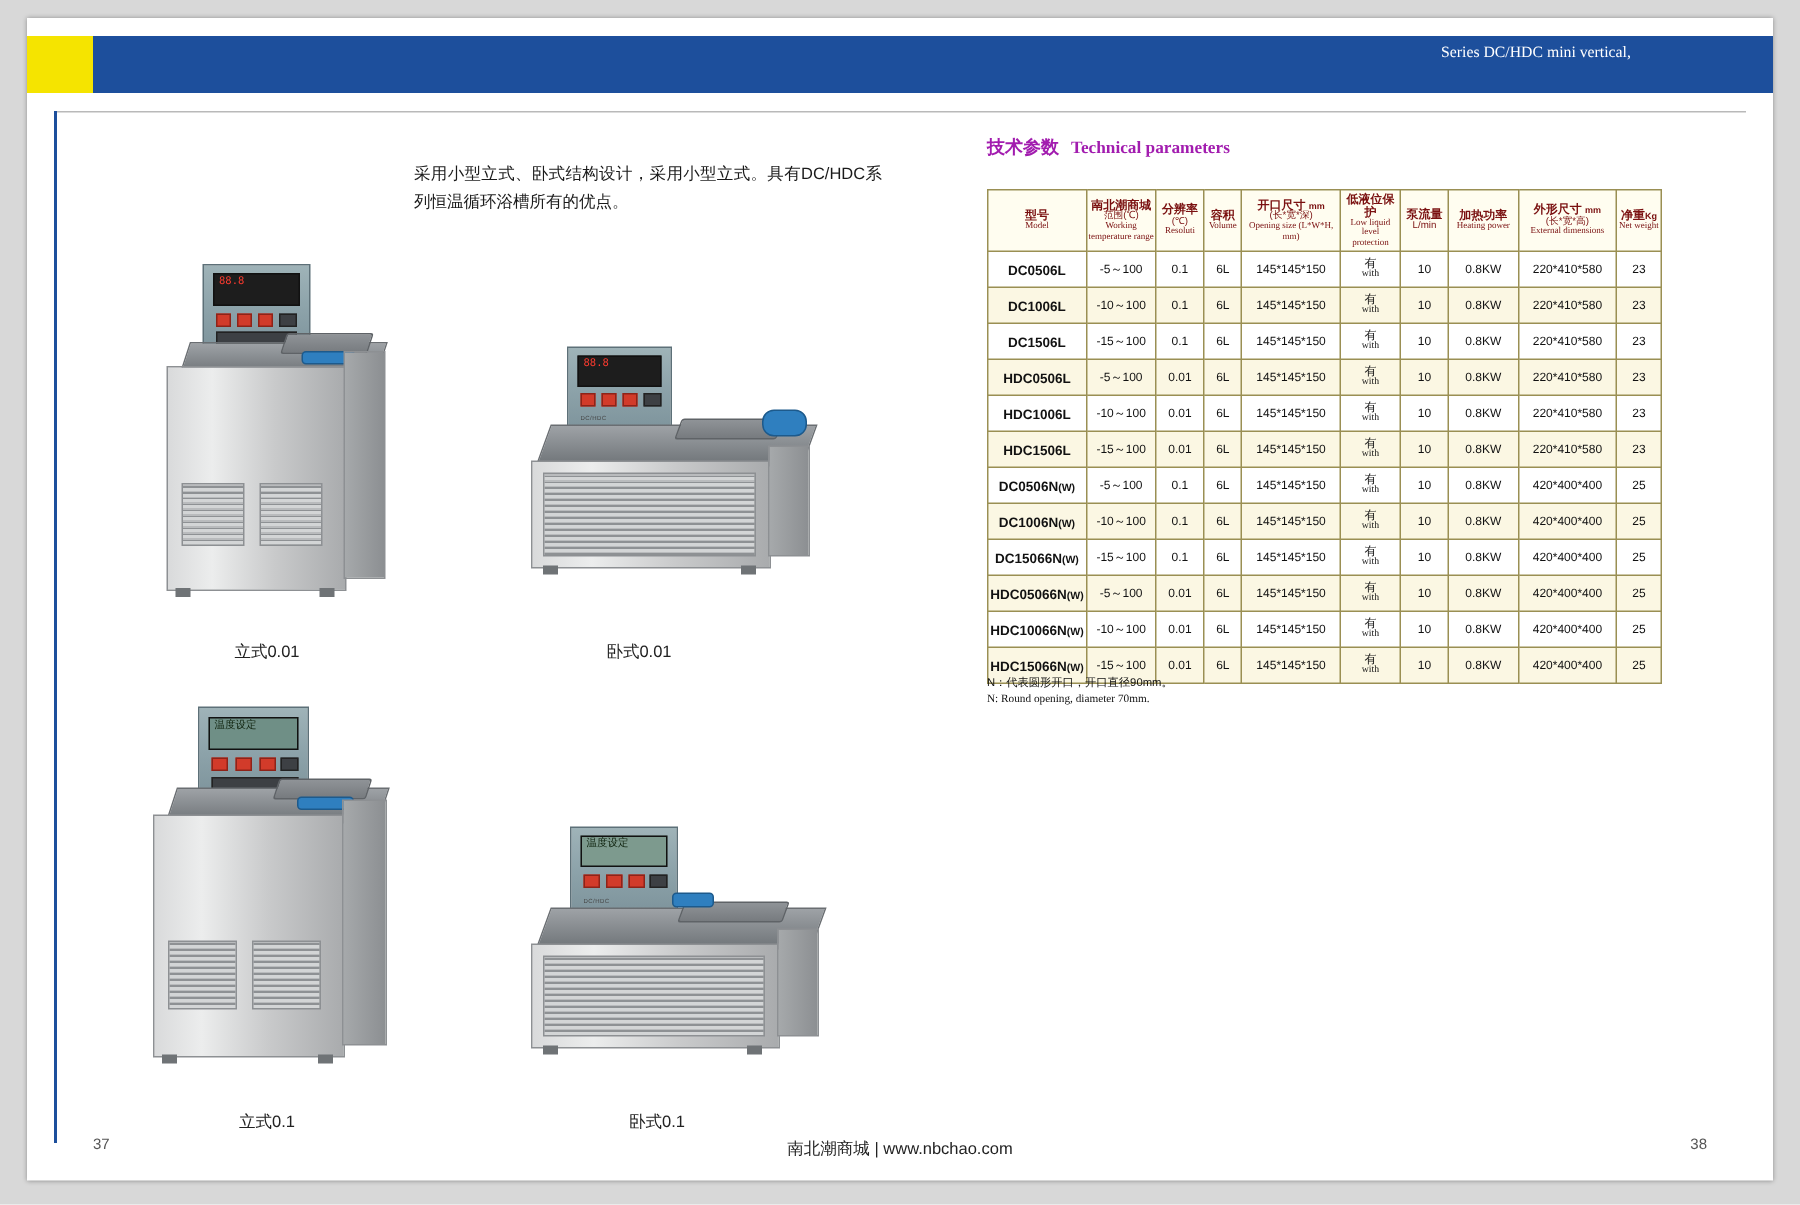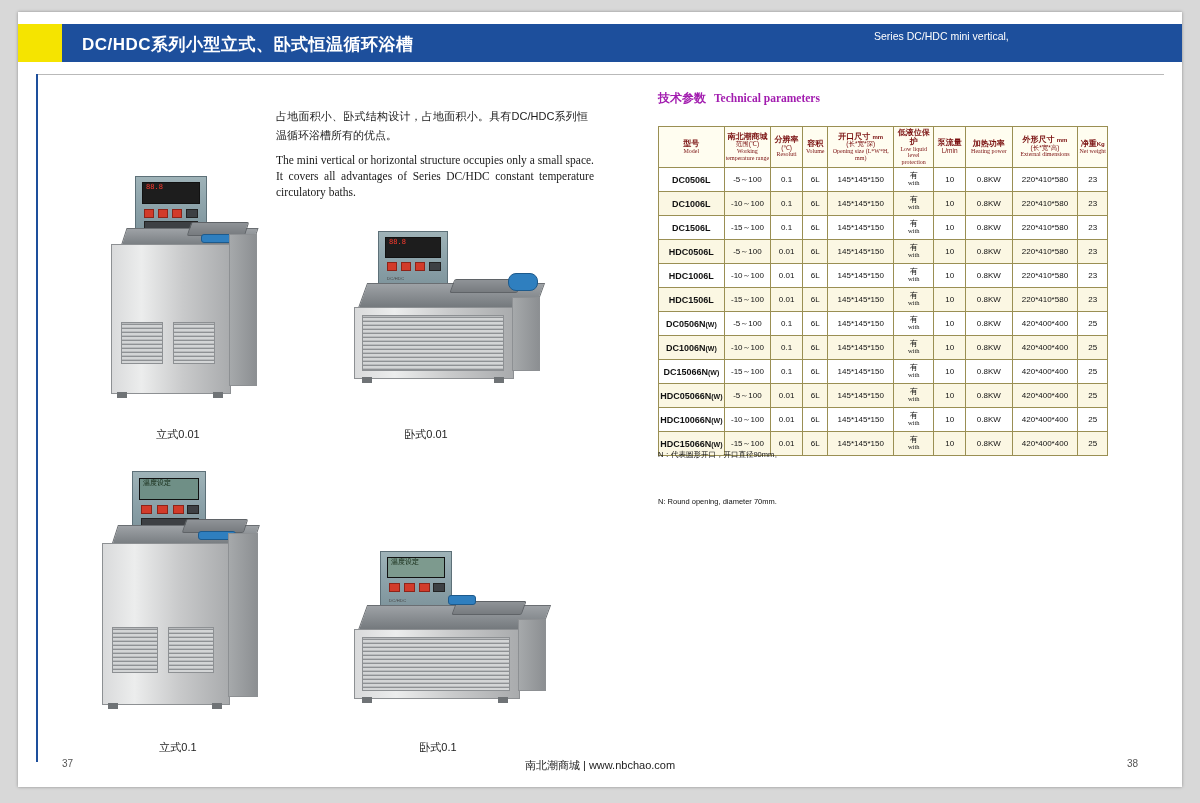--- a/index.html
+++ b/index.html
@@ -53,24 +53,25 @@
     color: #ffffff;
     font-size: 17px;
     font-weight: bold;
     letter-spacing: 0.5px;
   }
   .header-en {
     position: absolute;
     right: 8px;
     top: 5px;
     width: 300px;
-    text-align: left;
+    text-align: center;
     color: #ffffff;
     font-size: 10.5px;
     line-height: 14px;
+    font-family: Liberation Serif, serif;
   }
   .header-rule {
     position: absolute;
     left: 18px;
     top: 62px;
     width: 1128px;
     height: 1px;
     background: #b9b9b9;
   }
   .left-bar {
@@ -167,21 +168,21 @@
   .lowliq .cn { display: block; font-size: 8px; }
   .lowliq .en { display: block; font-size: 6.5px; font-family: "Liberation Serif", serif; }
   .note {
     position: absolute;
     left: 640px;
     top: 437px;
     font-size: 7.5px;
     color: #111;
     line-height: 11px;
   }
-  .note .en { font-family: Liberation Sans, sans-serif; margin-top: 36px; }
+  .note .en { font-family: Liberation Serif, serif; }
   
   .page-num-left {
     position: absolute;
     left: 44px;
     bottom: 18px;
     font-size: 10px;
     color: #555;
   }
   .page-num-right {
     position: absolute;
@@ -259,30 +260,28 @@
   }
 </style>
 </head>
 <body>
 
 <div class="page">
 
   <div class="header">
     <div class="header-yellow"></div>
     <div class="header-blue"></div>
-    <div class="header-title">DC/HDC系列小型立式、卧式恒温循环浴槽</div>
     <div class="header-en">
       <div>Series DC/HDC mini vertical,</div>
     </div>
   </div>
   <div class="header-rule"></div>
   <div class="left-bar"></div>
 
-  <div class="intro-cn">占地面积小、卧式结构设计，占地面积小。具有DC/HDC系列恒温循环浴槽所有的优点。</div>
-  <div class="intro-en">The mini vertical or horizontal structure occupies only a small space. It covers all advantages of Series DC/HDC constant temperature circulatory baths.</div>
+  <div class="intro-cn">采用小型立式、卧式结构设计，采用小型立式。具有DC/HDC系列恒温循环浴槽所有的优点。</div>
 
   <div class="fig" style="left:75px; top:160px; width:180px; height:245px;">
 
     <div class="ctrl-box" style="left:42px; top:4px; width:70px; height:58px;">
       <div class="ctrl-screen" style="left:6px; top:5px; width:56px; height:20px;">
         <div class="dig">88.8</div>
       </div>
       <div class="btn-red" style="left:8px; top:32px; width:8px; height:7px;"></div>
       <div class="btn-red" style="left:22px; top:32px; width:8px; height:7px;"></div>
       <div class="btn-red" style="left:36px; top:32px; width:8px; height:7px;"></div>

